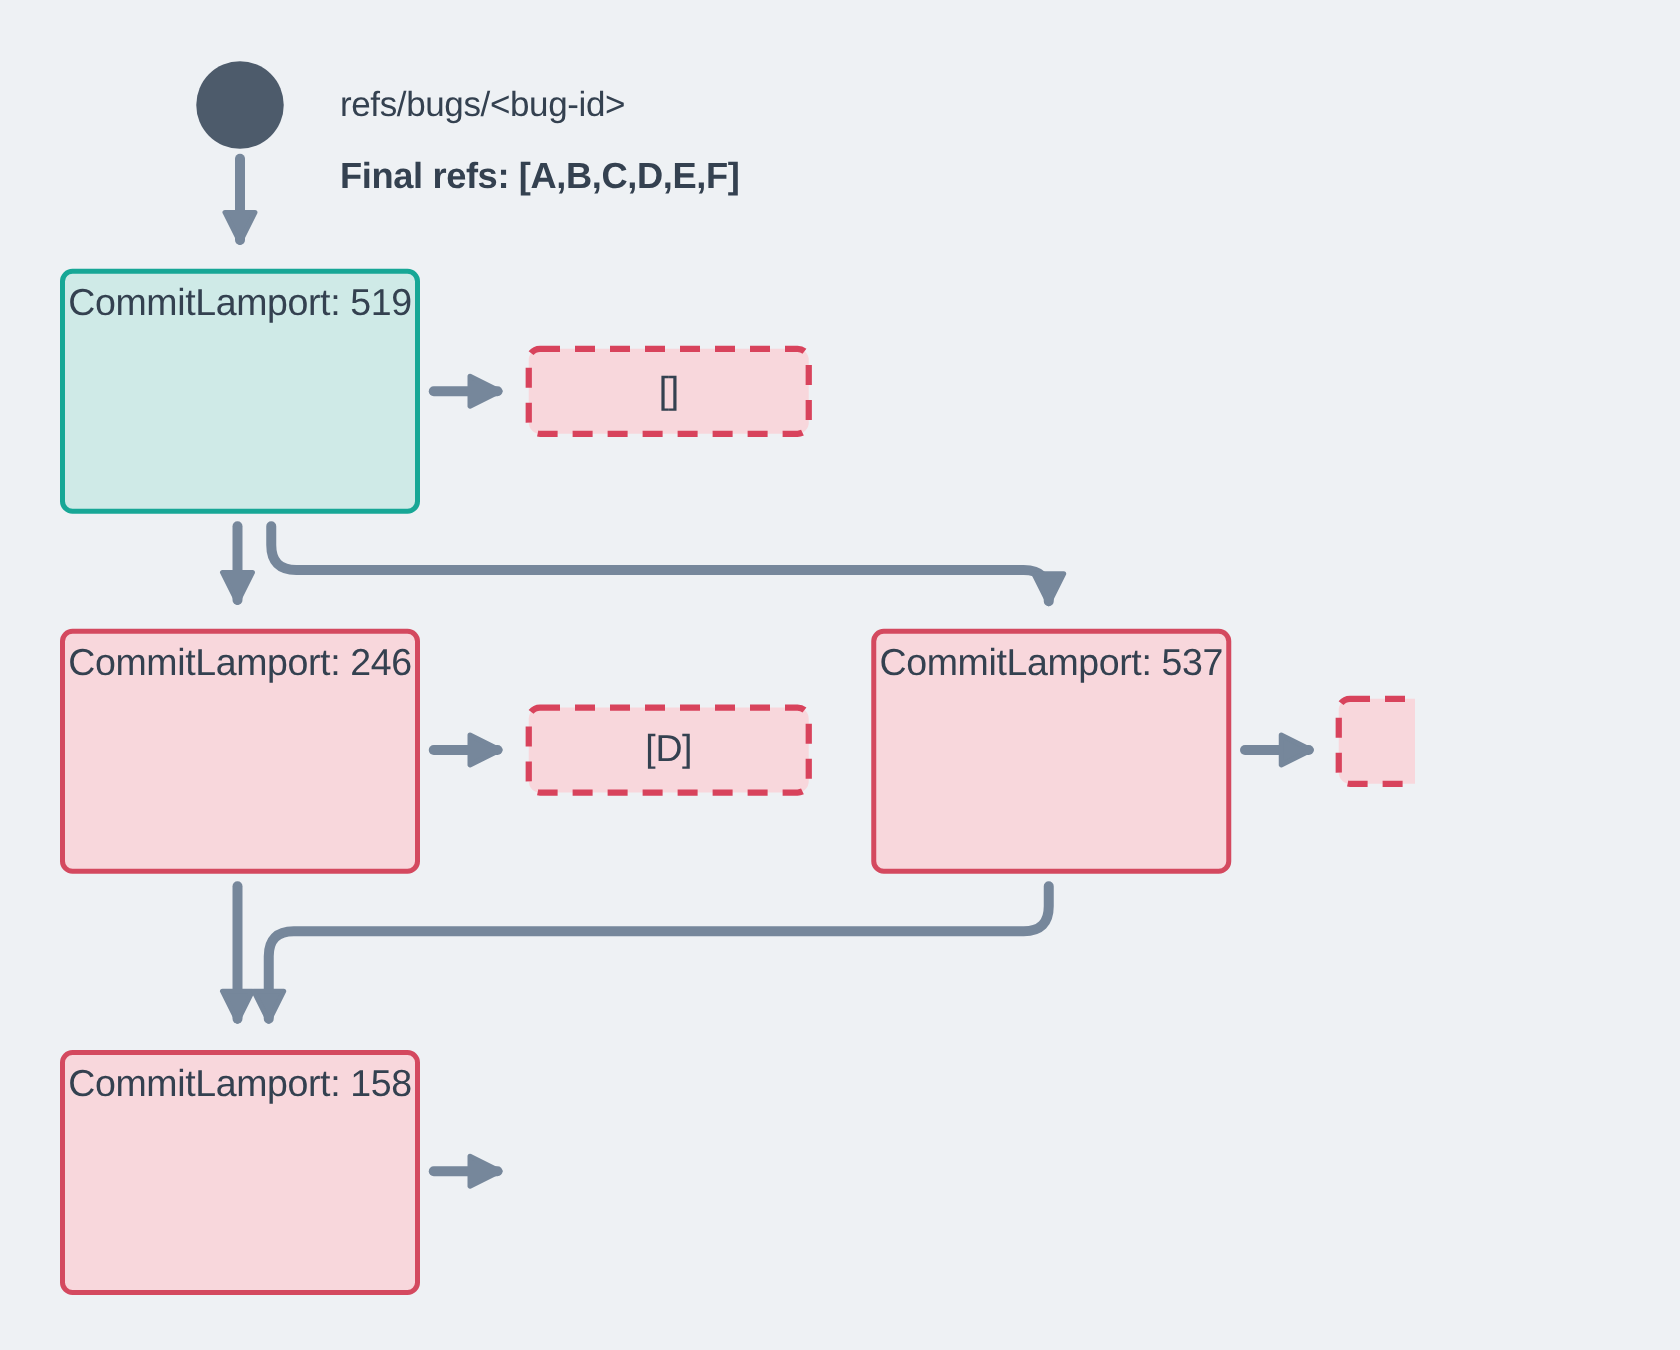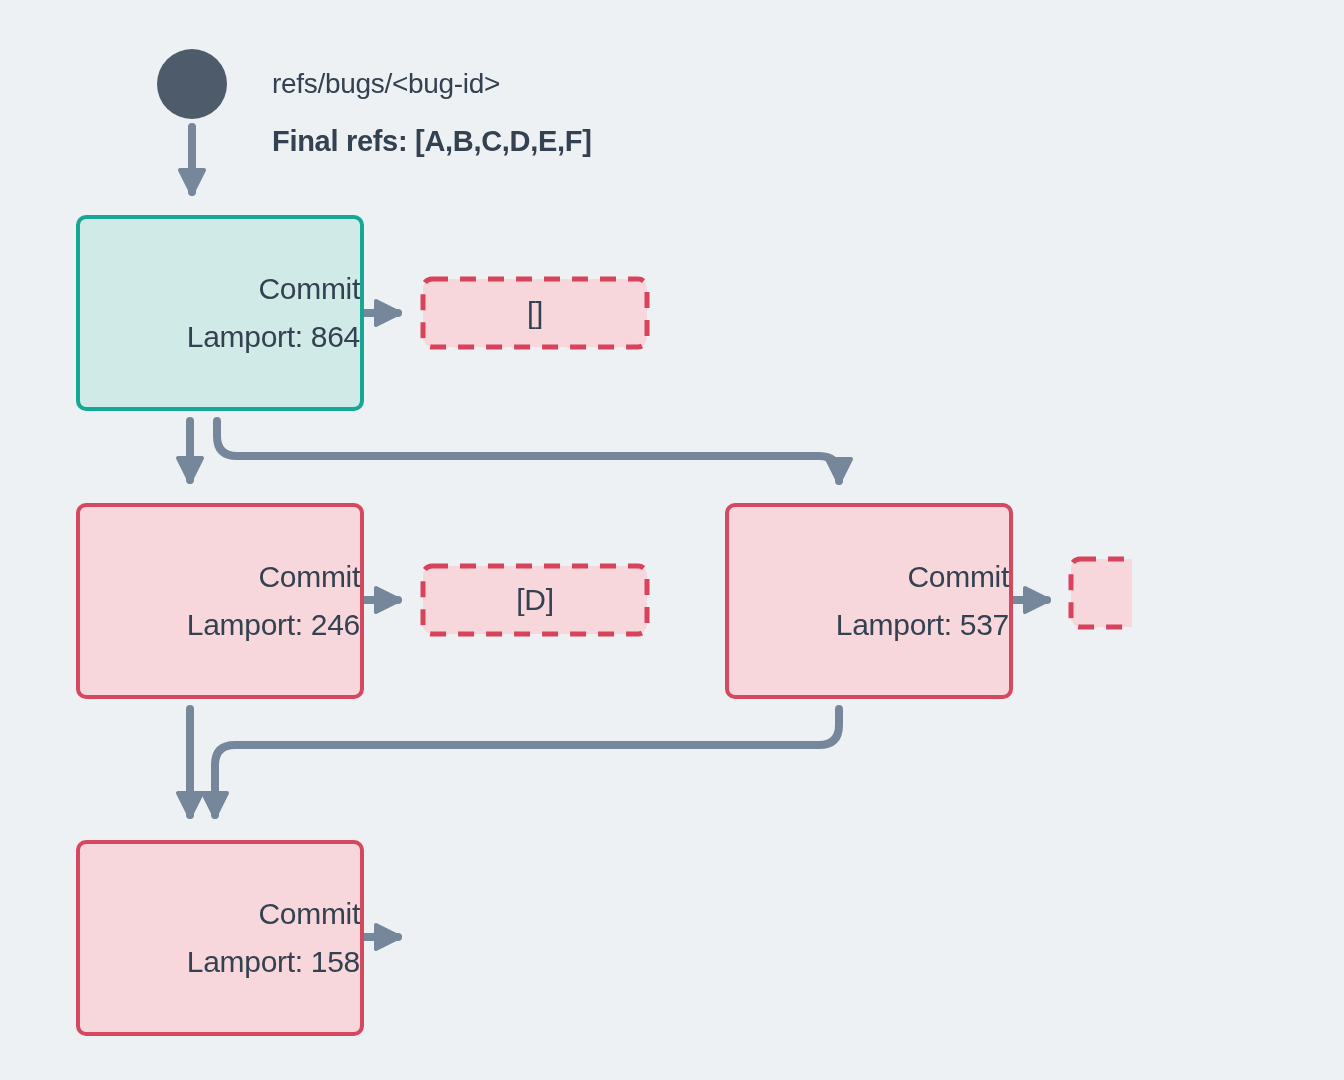--- a/index.html
+++ b/index.html
@@ -45,29 +45,28 @@
     color: #344150;
     letter-spacing: -0.3px;
     white-space: nowrap;
   }
   .commit {
     position: absolute;
     width: 288px; height: 196px;
     box-sizing: border-box;
     border-radius: 10px;
     display: flex;
-    flex-direction: column;
-    align-items: flex-end;
+    flex-direction: row;
+    align-items: flex-start;
     justify-content: center;
     font-size: 30px;
     line-height: 48px;
     color: #344150;
     letter-spacing: -0.3px;
     text-align: center;
-    margin-left: 28px;
   }
   .commit.teal {
     background: #cfeae7;
     border: 4px solid #17a796;
   }
   .commit.pink {
     background: #f8d7dc;
     border: 4px solid #d4495f;
   }
   .payload {
@@ -113,21 +112,21 @@
       <path d="M347,937 L398,937" marker-end="url(#ah)"></path>
     </g>
   </svg>
 
   <div class="ref-circle"></div>
   <div class="ref-label">refs/bugs/&lt;bug-id&gt;</div>
   <div class="final-order">Final refs: [A,B,C,D,E,F]</div>
 
   <div class="commit teal" style="left:48px; top:215px;">
     <div>Commit</div>
-    <div>Lamport: 864</div>
+    <div>Lamport: 519</div>
   </div>
 
   <div class="commit pink" style="left:48px; top:503px;">
     <div>Commit</div>
     <div>Lamport: 246</div>
   </div>
 
   <div class="commit pink" style="left:697px; top:503px;">
     <div>Commit</div>
     <div>Lamport: 537</div>

